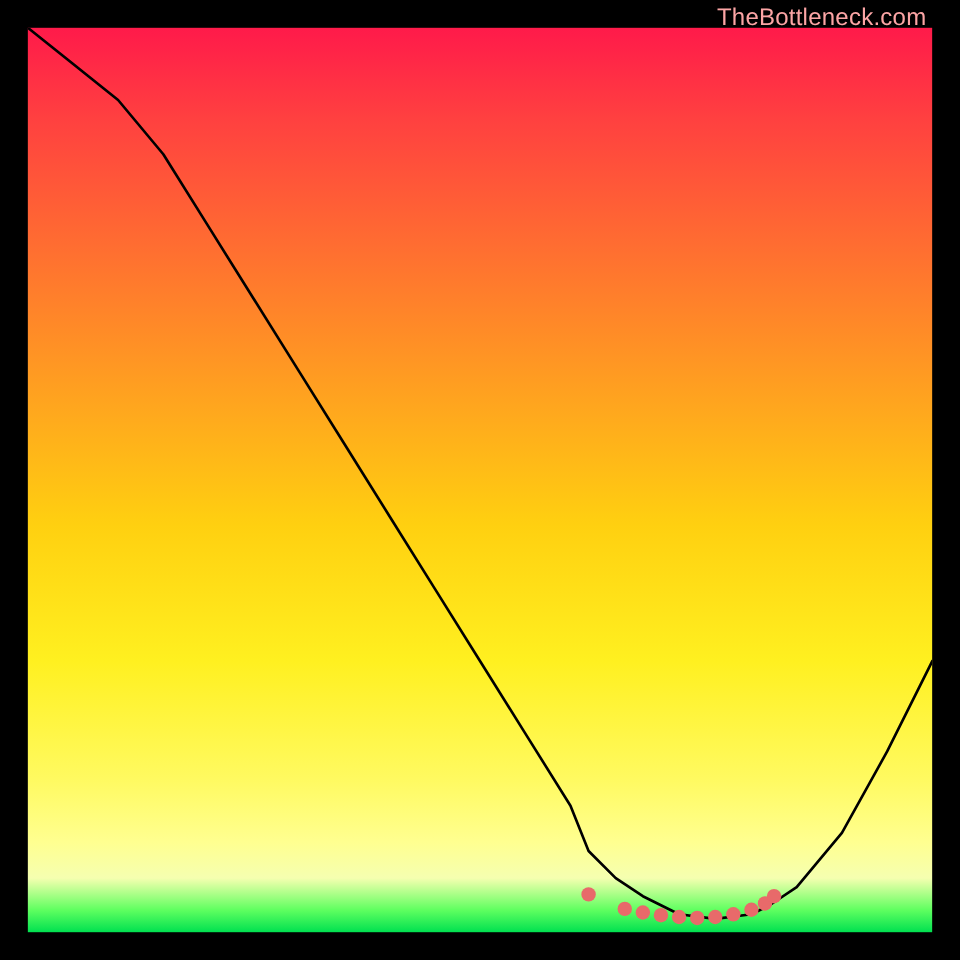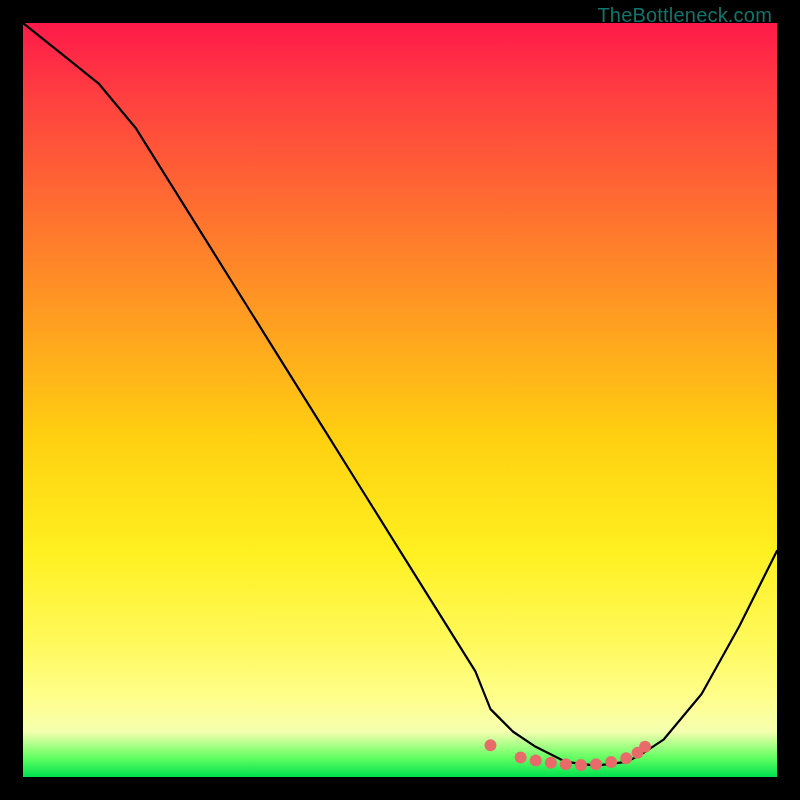--- a/index.html
+++ b/index.html
@@ -38,21 +38,21 @@
       #ffff90 90%,
       #f5ffb0 94%,
       #60ff60 97.5%,
       #00e050 100%
     );
   }
   .watermark {
     position: absolute;
     top: 4px;
     right: 28px;
-    color: #0f766e;
+    color: #fca5a5;
     font-size: 20px;
     font-weight: 500;
     letter-spacing: 0.2px;
   }
   svg.curve {
     position: absolute;
     inset: 0;
   }
 </style>
 </head>

